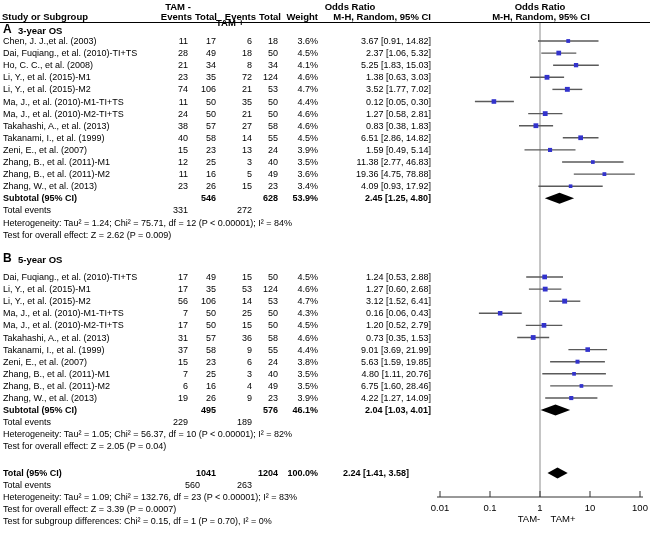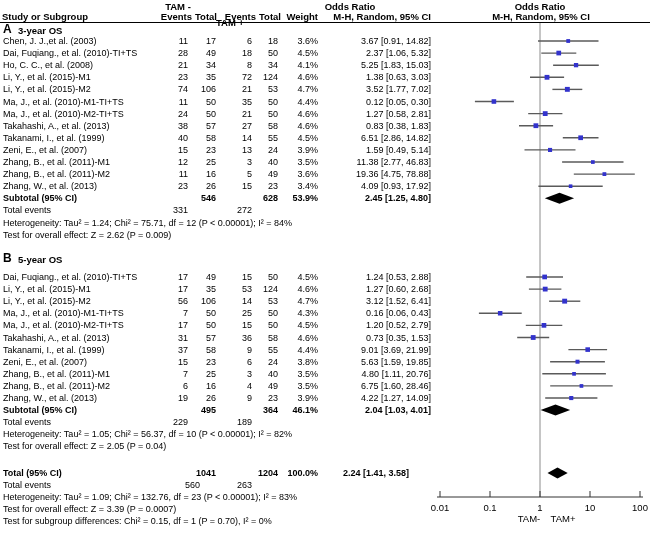--- a/index.html
+++ b/index.html
@@ -214,21 +214,21 @@
       <span class="abs r" style="left: 321px; width: 110px; top: 379.9px;">6.75 [1.60, 28.46]</span>
       <span class="abs" style="left: 3px; width: 150px; top: 392px;">Zhang, W., et al. (2013)</span>
       <span class="abs r" style="left: 148px; width: 40px; top: 392px;">19</span>
       <span class="abs r" style="left: 176px; width: 40px; top: 392px;">26</span>
       <span class="abs r" style="left: 212px; width: 40px; top: 392px;">9</span>
       <span class="abs r" style="left: 238px; width: 40px; top: 392px;">23</span>
       <span class="abs r" style="left: 274px; width: 44px; top: 392px;">3.9%</span>
       <span class="abs r" style="left: 321px; width: 110px; top: 392px;">4.22 [1.27, 14.09]</span>
       <span class="abs b" style="left: 3px; width: 150px; top: 404.1px;">Subtotal (95% CI)</span>
       <span class="abs r b" style="left: 176px; width: 40px; top: 404.1px;">495</span>
-      <span class="abs r b" style="left: 238px; width: 40px; top: 404.1px;">364</span>
+      <span class="abs r b" style="left: 238px; width: 40px; top: 404.1px;">576</span>
       <span class="abs r b" style="left: 274px; width: 44px; top: 404.1px;">46.1%</span>
       <span class="abs r b" style="left: 321px; width: 110px; top: 404.1px;">2.04 [1.03, 4.01]</span>
       <span class="abs" style="left: 3px; width: 150px; top: 416.2px;">Total events</span>
       <span class="abs r" style="left: 148px; width: 40px; top: 416.2px;">229</span>
       <span class="abs r" style="left: 212px; width: 40px; top: 416.2px;">189</span>
       <span class="abs" style="left: 3px; top: 428.3px;">Heterogeneity: Tau² = 1.05; Chi² = 56.37, df = 10 (P &lt; 0.00001); I² = 82%</span>
       <span class="abs" style="left: 3px; top: 440.4px;">Test for overall effect: Z = 2.05 (P = 0.04)</span>
       <span class="abs b" style="left: 3px; width: 150px; top: 467px;">Total (95% CI)</span>
       <span class="abs r b" style="left: 176px; width: 40px; top: 467px;">1041</span>
       <span class="abs r b" style="left: 238px; width: 40px; top: 467px;">1204</span>

